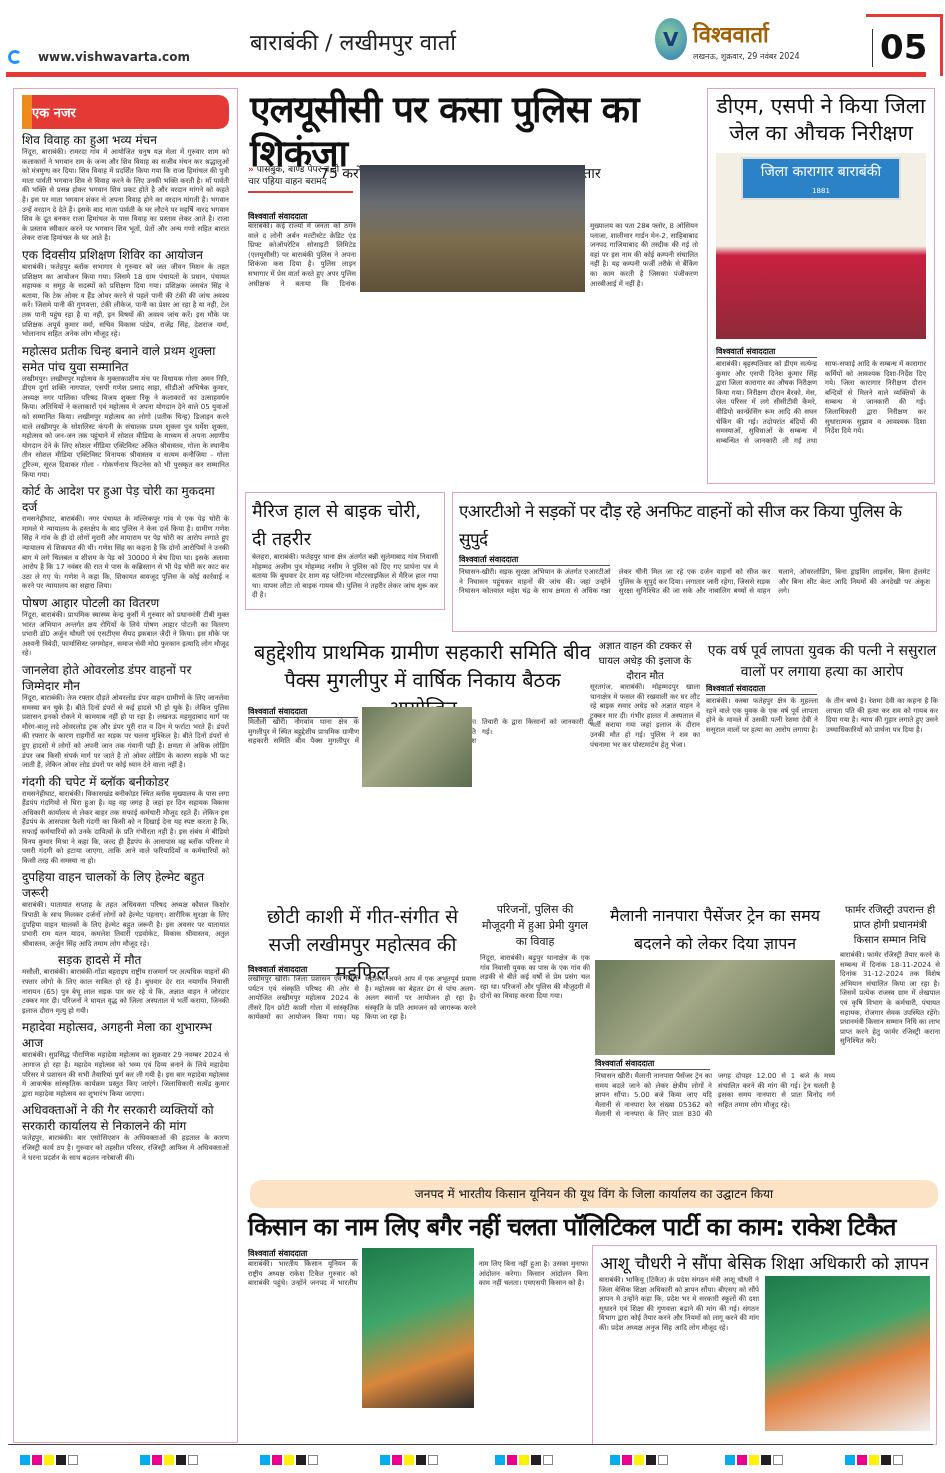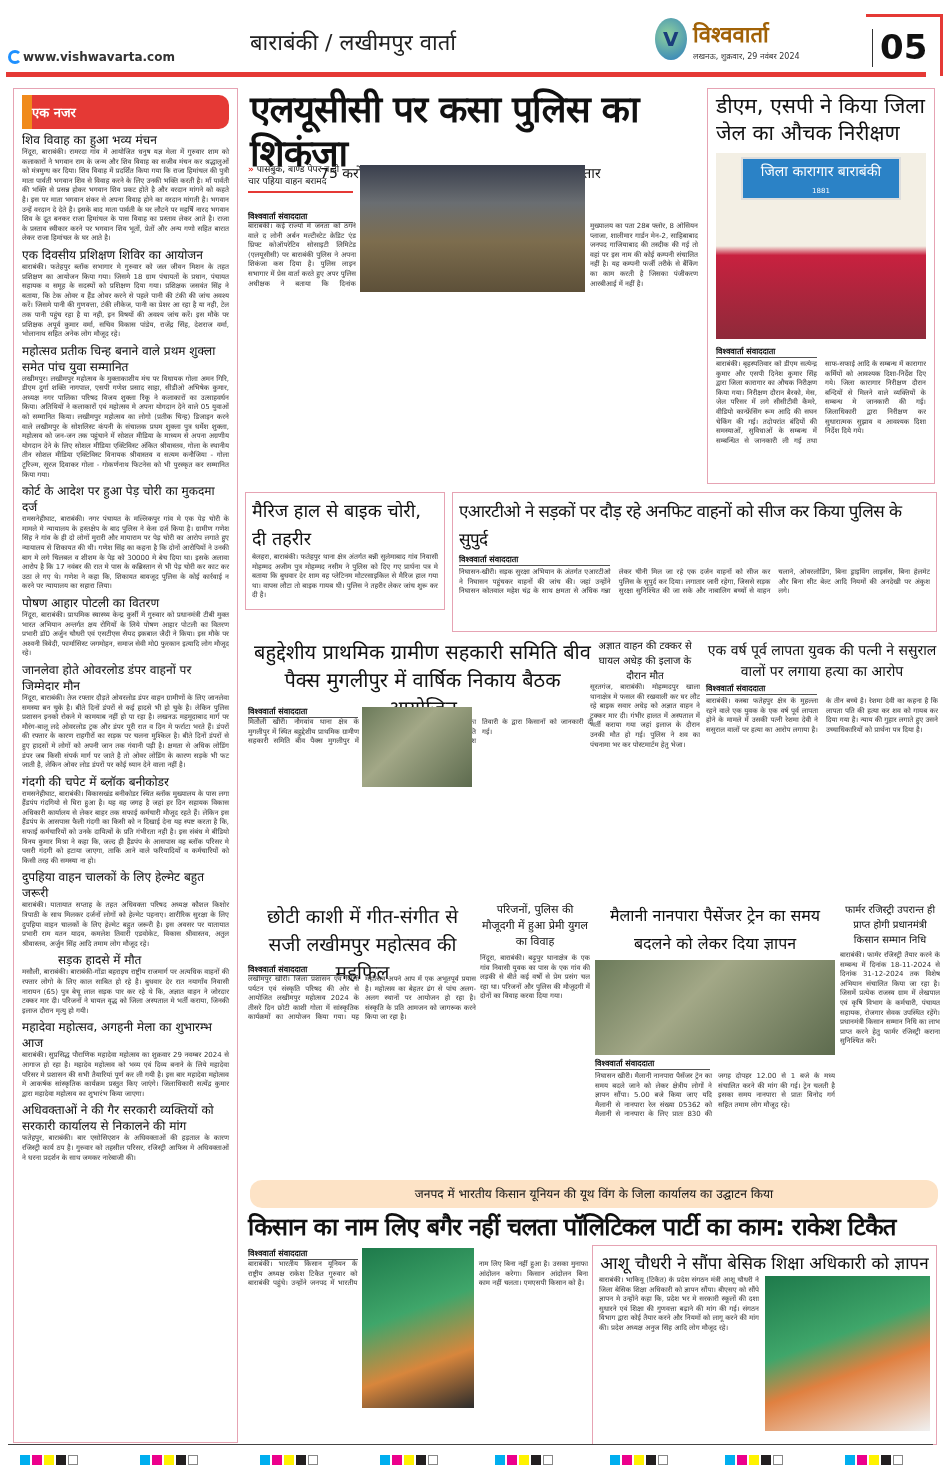--- a/index.html
+++ b/index.html
@@ -1,18 +1,18 @@
 <!DOCTYPE html>
 <html><head>
 <meta charset="utf-8">
 <style>
 *{box-sizing:border-box;margin:0;padding:0}
 body{width:945px;height:1473px;background:#fff;font-family:"DejaVu Sans","Liberation Sans",sans-serif;color:#111;position:relative;overflow:hidden}
 .abs{position:absolute}
-.header-url{left:8px;top:50px;font-size:12px;font-weight:bold;color:#333;display:flex;align-items:center;gap:1px}
+.header-url{left:8px;top:50px;font-size:12px;font-weight:bold;color:#333;display:flex;align-items:center;gap:16px}
 .ie{width:14px;height:14px;border-radius:50%;border:3px solid #1e90ff;border-right-color:transparent}
 .section-title{left:250px;top:26px;font-size:22px;color:#222}
 .logo{left:655px;top:18px;display:flex;gap:6px;align-items:flex-start}
 .logo-globe{width:32px;height:42px;border-radius:50%;background:radial-gradient(circle at 40% 40%,#8fd19e,#2a7bbd);position:relative}
 .logo-globe::after{content:"V";position:absolute;left:8px;top:9px;font-weight:bold;font-size:20px;color:#1a3d7c}
 .logo-name{font-size:22px;font-weight:bold;color:#a16207}
 .logo-date{font-size:8px;color:#333;margin-top:2px}
 .page-num{left:866px;top:14px;width:77px;height:62px;border:3px solid #e53935;border-left:none;border-bottom:none;font-size:34px;font-weight:bold;padding-left:14px;line-height:60px}
 .page-num::before{content:"";position:absolute;left:6px;top:12px;height:38px;border-left:1px solid #333}
 .redbar{left:6px;top:72px;width:920px;height:5px;background:#e53935}
@@ -59,33 +59,33 @@
       <div class="text">निंदूरा, बाराबंकी। तेज रफ्तार दौड़ते ओवरलोड डंपर वाहन ग्रामीणों के लिए जानलेवा समस्या बन चुके है। बीते दिनों डंपरों से कई हादसे भी हो चुके है। लेकिन पुलिस प्रशासन इनको रोकने मे कामयाब नहीं हो पा रहा है। लखनऊ महमूदाबाद मार्ग पर मौरंग-बालू लदे ओवरलोड ट्रक और डंपर पूरी रात व दिन मे फर्राटा भरते हैं। डंपरों की रफ्तार के कारण राहगीरों का सड़क पर चलना मुश्किल है। बीते दिनों डंपरों से हुए हादसों मे लोगों को अपनी जान तक गंवानी पड़ी है। क्षमता से अधिक लोडिंग डंपर जब किसी संपर्क मार्ग पर जाते है तो ओवर लोडिंग के कारण सड़के भी फट जाती है, लेकिन ओवर लोड डंपरों पर कोई ध्यान देने वाला नहीं है।</div>
       <div style="font-size: 12px; line-height: 16px; margin-top: 3px;">गंदगी की चपेट में ब्लॉक बनीकोडर</div>
       <div class="text">रामसनेहीघाट, बाराबंकी। विकासखंड बनीकोडर स्थित ब्लॉक मुख्यालय के पास लगा हैंडपंप गंदगियो से घिरा हुआ है। यह वह जगह है जहां हर दिन सहायक विकास अधिकारी कार्यालय से लेकर बाहर तक सफाई कर्मचारी मौजूद रहते हैं। लेकिन इस हैंडपंप के आसपास फैली गंदगी का किसी को न दिखाई देना यह स्पष्ट करता है कि, सफाई कर्मचारियों को उनके दायित्वों के प्रति गंभीरता नही है। इस संबंध मे बीडियो विनय कुमार मिश्रा ने कहा कि, जल्द ही हैंडपंप के आसपास वह ब्लॉक परिसर मे पसरी गंदगी को हटाया जाएगा, ताकि आने वाले फरियादियों व कर्मचारियों को किसी तरह की समस्या ना हो।</div>
       <div style="font-size: 12px; line-height: 16px; margin-top: 3px;">दुपहिया वाहन चालकों के लिए हेल्मेट बहुत जरूरी</div>
       <div class="text">बाराबंकी। यातायात सप्ताह के तहत अधिवक्ता परिषद अध्यक्ष कौशल किशोर त्रिपाठी के साथ मिलकर दर्जनों लोगों को हेल्मेट पहनाए। शारीरिक सुरक्षा के लिए दुपहिया वाहन चालकों के लिए हेल्मेट बहुत जरूरी है। इस अवसर पर यातायात प्रभारी राम यतन यादव, कमलेश तिवारी एडवोकेट, विकास श्रीवास्तव, अतुल श्रीवास्तव, अर्जुन सिंह आदि तमाम लोग मौजूद रहे।</div>
       <div style="font-size: 12px; line-height: 16px; margin-top: 3px; margin-left: 36px;">सड़क हादसे में मौत</div>
       <div class="text">मसौली, बाराबंकी। बाराबंकी-गोंडा बहराइच राष्ट्रीय राजमार्ग पर अत्यधिक वाहनों की रफ्तार लोगो के लिए काल साबित हो रहे है। बुधवार देर रात नयागाँव निवासी नारायन (65) पुत्र बेचू लाल सड़क पार कर रहे थे कि, अज्ञात वाहन ने जोरदार टक्कर मार दी। परिजनों ने घायल वृद्ध को जिला अस्पताल मे भर्ती कराया, जिनकी इलाज दौरान मृत्यु हो गयी।</div>
       <div style="font-size: 12px; line-height: 16px; margin-top: 3px;">महादेवा महोत्सव, अगहनी मेला का शुभारम्भ आज</div>
       <div class="text">बाराबंकी। सुप्रसिद्ध पौराणिक महादेवा महोत्सव का शुक्रवार 29 नवम्बर 2024 से आगाज हो रहा है। महादेव महोत्सव को भव्य एवं दिव्य बनाने के लिये महादेवा परिसर मे प्रशासन की सभी तैयारियां पूर्ण कर ली गयी है। इस बार महादेवा महोत्सव मे आकर्षक सांस्कृतिक कार्यक्रम प्रस्तुत किए जाएंगे। जिलाधिकारी सत्येंद्र कुमार द्वारा महादेवा महोत्सव का शुभारंभ किया जाएगा।</div>
       <div style="font-size: 12px; line-height: 16px; margin-top: 3px;">अधिवक्ताओं ने की गैर सरकारी व्यक्तियों को सरकारी कार्यालय से निकालने की मांग</div>
-      <div class="text">फतेहपुर, बाराबंकी। बार एसोसिएशन के अधिवक्ताओं की हड़ताल के कारण रजिस्ट्री कार्य ठप है। गुरुवार को तहसील परिसर, रजिस्ट्री आफिस मे अधिवक्ताओं ने धरना प्रदर्शन के साथ जमकर नारेबाजी की।</div>
+      <div class="text">फतेहपुर, बाराबंकी। बार एसोसिएशन के अधिवक्ताओं की हड़ताल के कारण रजिस्ट्री कार्य ठप है। गुरुवार को तहसील परिसर, रजिस्ट्री आफिस मे अधिवक्ताओं ने धरना प्रदर्शन के साथ बदलन नारेबाजी की।</div>
     </div>
 </div>
 
 <div class="abs" style="left:250px;top:88px;width:450px;font-size:37px;font-weight:bold;line-height:44px;letter-spacing:-1px">एलयूसीसी पर कसा पुलिस का शिकंजा</div>
 <div class="abs" style="left:320px;top:163px;font-size:14px">75 करोड़ की धोखाधड़ी करने वाले पांच शातिर गिरफ्तार</div>
 <div class="abs" style="left:248px;top:163px;width:105px;font-size:9px;line-height:12px;border-bottom:2px solid #e53935;padding-bottom:4px"><span style="color:#e53935;font-weight:bold">»</span> <span>पासबुक, बाण्ड पेपर व दो चार पहिया वाहन बरामद</span></div>
 <div class="abs tag" style="left:248px;top:210px;width:105px">विश्ववार्ता संवाददाता</div>
 <div class="abs text" style="left:248px;top:222px;width:450px;height:262px;column-count:4;column-gap:6px;overflow:hidden">बाराबंकी। कई राज्यों में जनता को ठगने वाले द लोनी अर्बन मल्टीस्टेट क्रेडिट एंड थ्रिफ्ट कोऑपरेटिव सोसाइटी लिमिटेड (एलयूसीसी) पर बाराबंकी पुलिस ने अपना शिकंजा कस दिया है। पुलिस लाइन सभागार में प्रेस वार्ता करते हुए अपर पुलिस अधीक्षक ने बताया कि दिनांक 22.11.2024 को किरन वर्मा पुत्री स्व0 सालिकराम वर्मा निवासिनी ग्राम बरौलिया थाना बदोसराय जनपद बाराबंकी ने थाना बदोसराय पर तहरीर देकर बताया कि द लोनी अर्बन मल्टीस्टेट क्रेडिट एंड थ्रिफ्ट कोऑपरेटिव सोसाइटी लिमिटेड (एलयूसीसी) नाम की फर्जी कम्पनी के एजेण्ट रामसंजीवन वर्मा पुत्र स्व0 जगदीश प्रसाद ग्राम पचौरवा थाना बदोसराय की संयुक्त पुलिस टीम ने तकनीक और मुखबिर की सहायता से फर्जी एलयूसीसी कम्पनी बनाकर धोखाधड़ी करने वाले पांच अभियुक्तों को गिरफ्तार किया। कम्पनी के रजिस्ट्रेशन सर्टिफिकेट में उल्लेखित मुख्यालय का पता 28ब फ्लोर, 8 ओसियन प्लाजा, शालीमार गार्डन मेन-2, साहिबाबाद जनपद गाजियाबाद की तस्दीक की गई तो वहां पर इस नाम की कोई कम्पनी संचालित नहीं है। यह कम्पनी फर्जी तरीके से बैंकिंग का काम करती है जिसका पंजीकरण आरबीआई में नहीं है।</div>
 <div class="abs photo" style="left:360px;top:165px;width:225px;height:127px;background:linear-gradient(180deg,#3a3f4d 0,#6a6e72 30%,#7d6d4e 60%,#5d5039);"></div>
 
 <div class="abs col" style="left:707px;top:88px;width:228px;height:396px;padding:4px 8px">
-  <div style="font-size:21px;line-height:27px;">डीएम, एसपी ने किया जिला जेल का औचक निरीक्षण</div>
+  <div style="font-size:21px;line-height:27px;text-align:center">डीएम, एसपी ने किया जिला जेल का औचक निरीक्षण</div>
   <div style="margin-top:6px;height:186px;background:linear-gradient(180deg,#f3efe4 0,#f3efe4 50%,#c8213f 55%,#8e2a3a 100%);position:relative">
     <div style="position:absolute;left:25px;top:4px;right:25px;background:#2b82c6;color:#fff;text-align:center;font-size:14px;padding:2px 0;border:2px solid #ddd"><span>जिला कारागार बाराबंकी</span><br><span style="font-size:7px">1881</span></div>
   </div>
   <div class="tag" style="margin-top:6px;width:48%">विश्ववार्ता संवाददाता</div>
   <div class="text" style="column-count:2;column-gap:8px;height:100px;overflow:hidden">बाराबंकी। बृहस्पतिवार को डीएम सत्येन्द्र कुमार और एसपी दिनेश कुमार सिंह द्वारा जिला कारागार का औचक निरीक्षण किया गया। निरीक्षण दौरान बैरको, मेस, जेल परिसर में लगे सीसीटीवी कैमरे, वीडियो कान्फ्रेंसिंग रूम आदि की सघन चेकिंग की गई। तदोपरांत बंदियों की समस्याओं, सुविधाओं के सम्बन्ध में सम्बन्धित से जानकारी ली गई तथा साफ-सफाई आदि के सम्बन्ध में कारागार कर्मियों को आवश्यक दिशा-निर्देश दिए गये। जिला कारागार निरीक्षण दौरान बन्दियों से मिलने वाले व्यक्तियों के सम्बन्ध मे जानकारी की गई। जिलाधिकारी द्वारा निरीक्षण कर सुधारात्मक सुझाव व आवश्यक दिशा निर्देश दिये गये।</div>
 </div>
 
 <div class="abs col" style="left:245px;top:492px;width:200px;height:118px;padding:4px 6px">
   <div style="font-size:18px;line-height:28px">मैरिज हाल से बाइक चोरी, दी तहरीर</div>
   <div class="text" style="height:100px;overflow:hidden">बेलहरा, बाराबंकी। फतेहपुर थाना क्षेत्र अंतर्गत बन्नी सुलेमाबाद गांव निवासी मोहम्मद अजीम पुत्र मोहम्मद नसीम ने पुलिस को दिए गए प्रार्थना पत्र मे बताया कि बुधवार देर शाम वह प्लेटिनम मोटरसाइकिल से मैरिज हाल गया था। वापस लौटा तो बाइक गायब थी। पुलिस ने तहरीर लेकर जांच शुरू कर दी है।</div>

